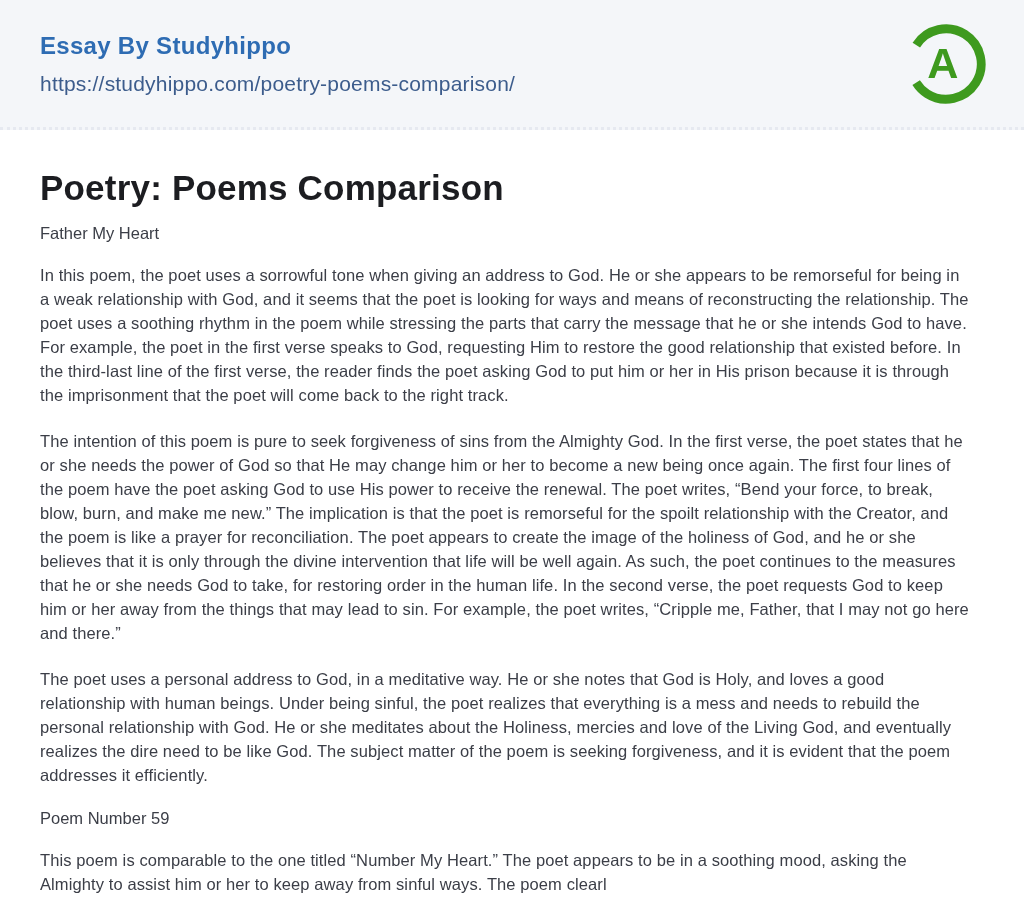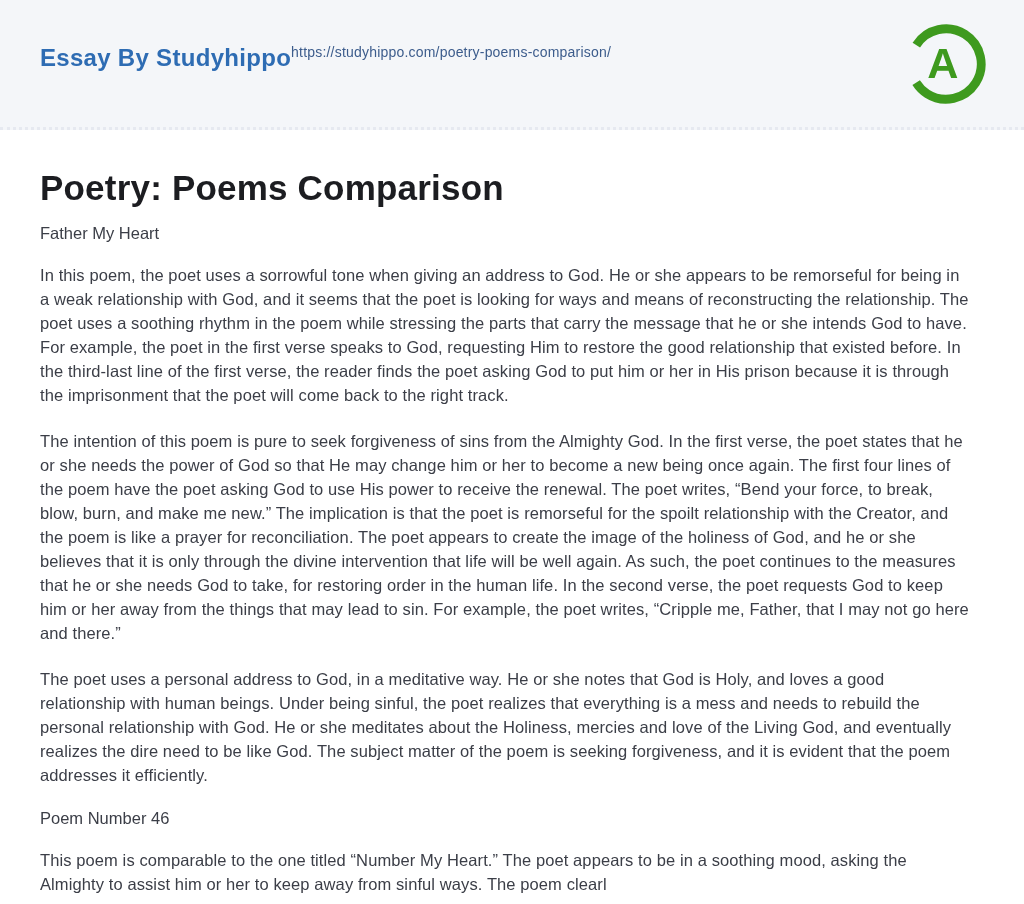--- a/index.html
+++ b/index.html
@@ -15,31 +15,31 @@
   .header {
     width: 100%;
     height: 130px;
     background: #f4f6f9;
     border-bottom: 3px dotted #e6e9f0;
     padding: 0 38px 0 40px;
     display: flex;
     align-items: center;
     justify-content: space-between;
   }
-  .header-text { display: flex; }
+  .header-text { display: flex; flex-direction: column; }
   .byline {
     color: #2e6cb3;
     font-size: 24px;
     font-weight: bold;
     letter-spacing: 0.3px;
     margin: 0 0 12px 0;
   }
   .doc-url {
     color: #3c5c8c;
-    font-size: 14px;
+    font-size: 21px;
     font-weight: normal;
     letter-spacing: 0.2px;
     text-decoration: none;
   }
   .logo { width: 80px; height: 82px; display: block; }
   .content {
     padding: 18px 52px 0 40px;
   }
   .page-title {
     font-size: 35px;
@@ -81,16 +81,16 @@
   <h1 class="page-title">Poetry: Poems Comparison</h1>
 
   <p class="subheading">Father My Heart</p>
 
   <p class="para">In this poem, the poet uses a sorrowful tone when giving an address to God. He or she appears to be remorseful for being in a weak relationship with God, and it seems that the poet is looking for ways and means of reconstructing the relationship. The poet uses a soothing rhythm in the poem while stressing the parts that carry the message that he or she intends God to have. For example, the poet in the first verse speaks to God, requesting Him to restore the good relationship that existed before. In the third-last line of the first verse, the reader finds the poet asking God to put him or her in His prison because it is through the imprisonment that the poet will come back to the right track.</p>
 
   <p class="para">The intention of this poem is pure to seek forgiveness of sins from the Almighty God. In the first verse, the poet states that he or she needs the power of God so that He may change him or her to become a new being once again. The first four lines of the poem have the poet asking God to use His power to receive the renewal. The poet writes, “Bend your force, to break, blow, burn, and make me new.” The implication is that the poet is remorseful for the spoilt relationship with the Creator, and the poem is like a prayer for reconciliation. The poet appears to create the image of the holiness of God, and he or she believes that it is only through the divine intervention that life will be well again. As such, the poet continues to the measures that he or she needs God to take, for restoring order in the human life. In the second verse, the poet requests God to keep him or her away from the things that may lead to sin. For example, the poet writes, “Cripple me, Father, that I may not go here and there.”</p>
 
   <p class="para">The poet uses a personal address to God, in a meditative way. He or she notes that God is Holy, and loves a good relationship with human beings. Under being sinful, the poet realizes that everything is a mess and needs to rebuild the personal relationship with God. He or she meditates about the Holiness, mercies and love of the Living God, and eventually realizes the dire need to be like God. The subject matter of the poem is seeking forgiveness, and it is evident that the poem addresses it efficiently.</p>
 
-  <p class="subheading">Poem Number 46</p>
+  <p class="subheading">Poem Number 59</p>
 
   <p class="para">This poem is comparable to the one titled “Number My Heart.” The poet appears to be in a soothing mood, asking the Almighty to assist him or her to keep away from sinful ways. The poem clearl</p>
 </div>
 
 </body></html>

